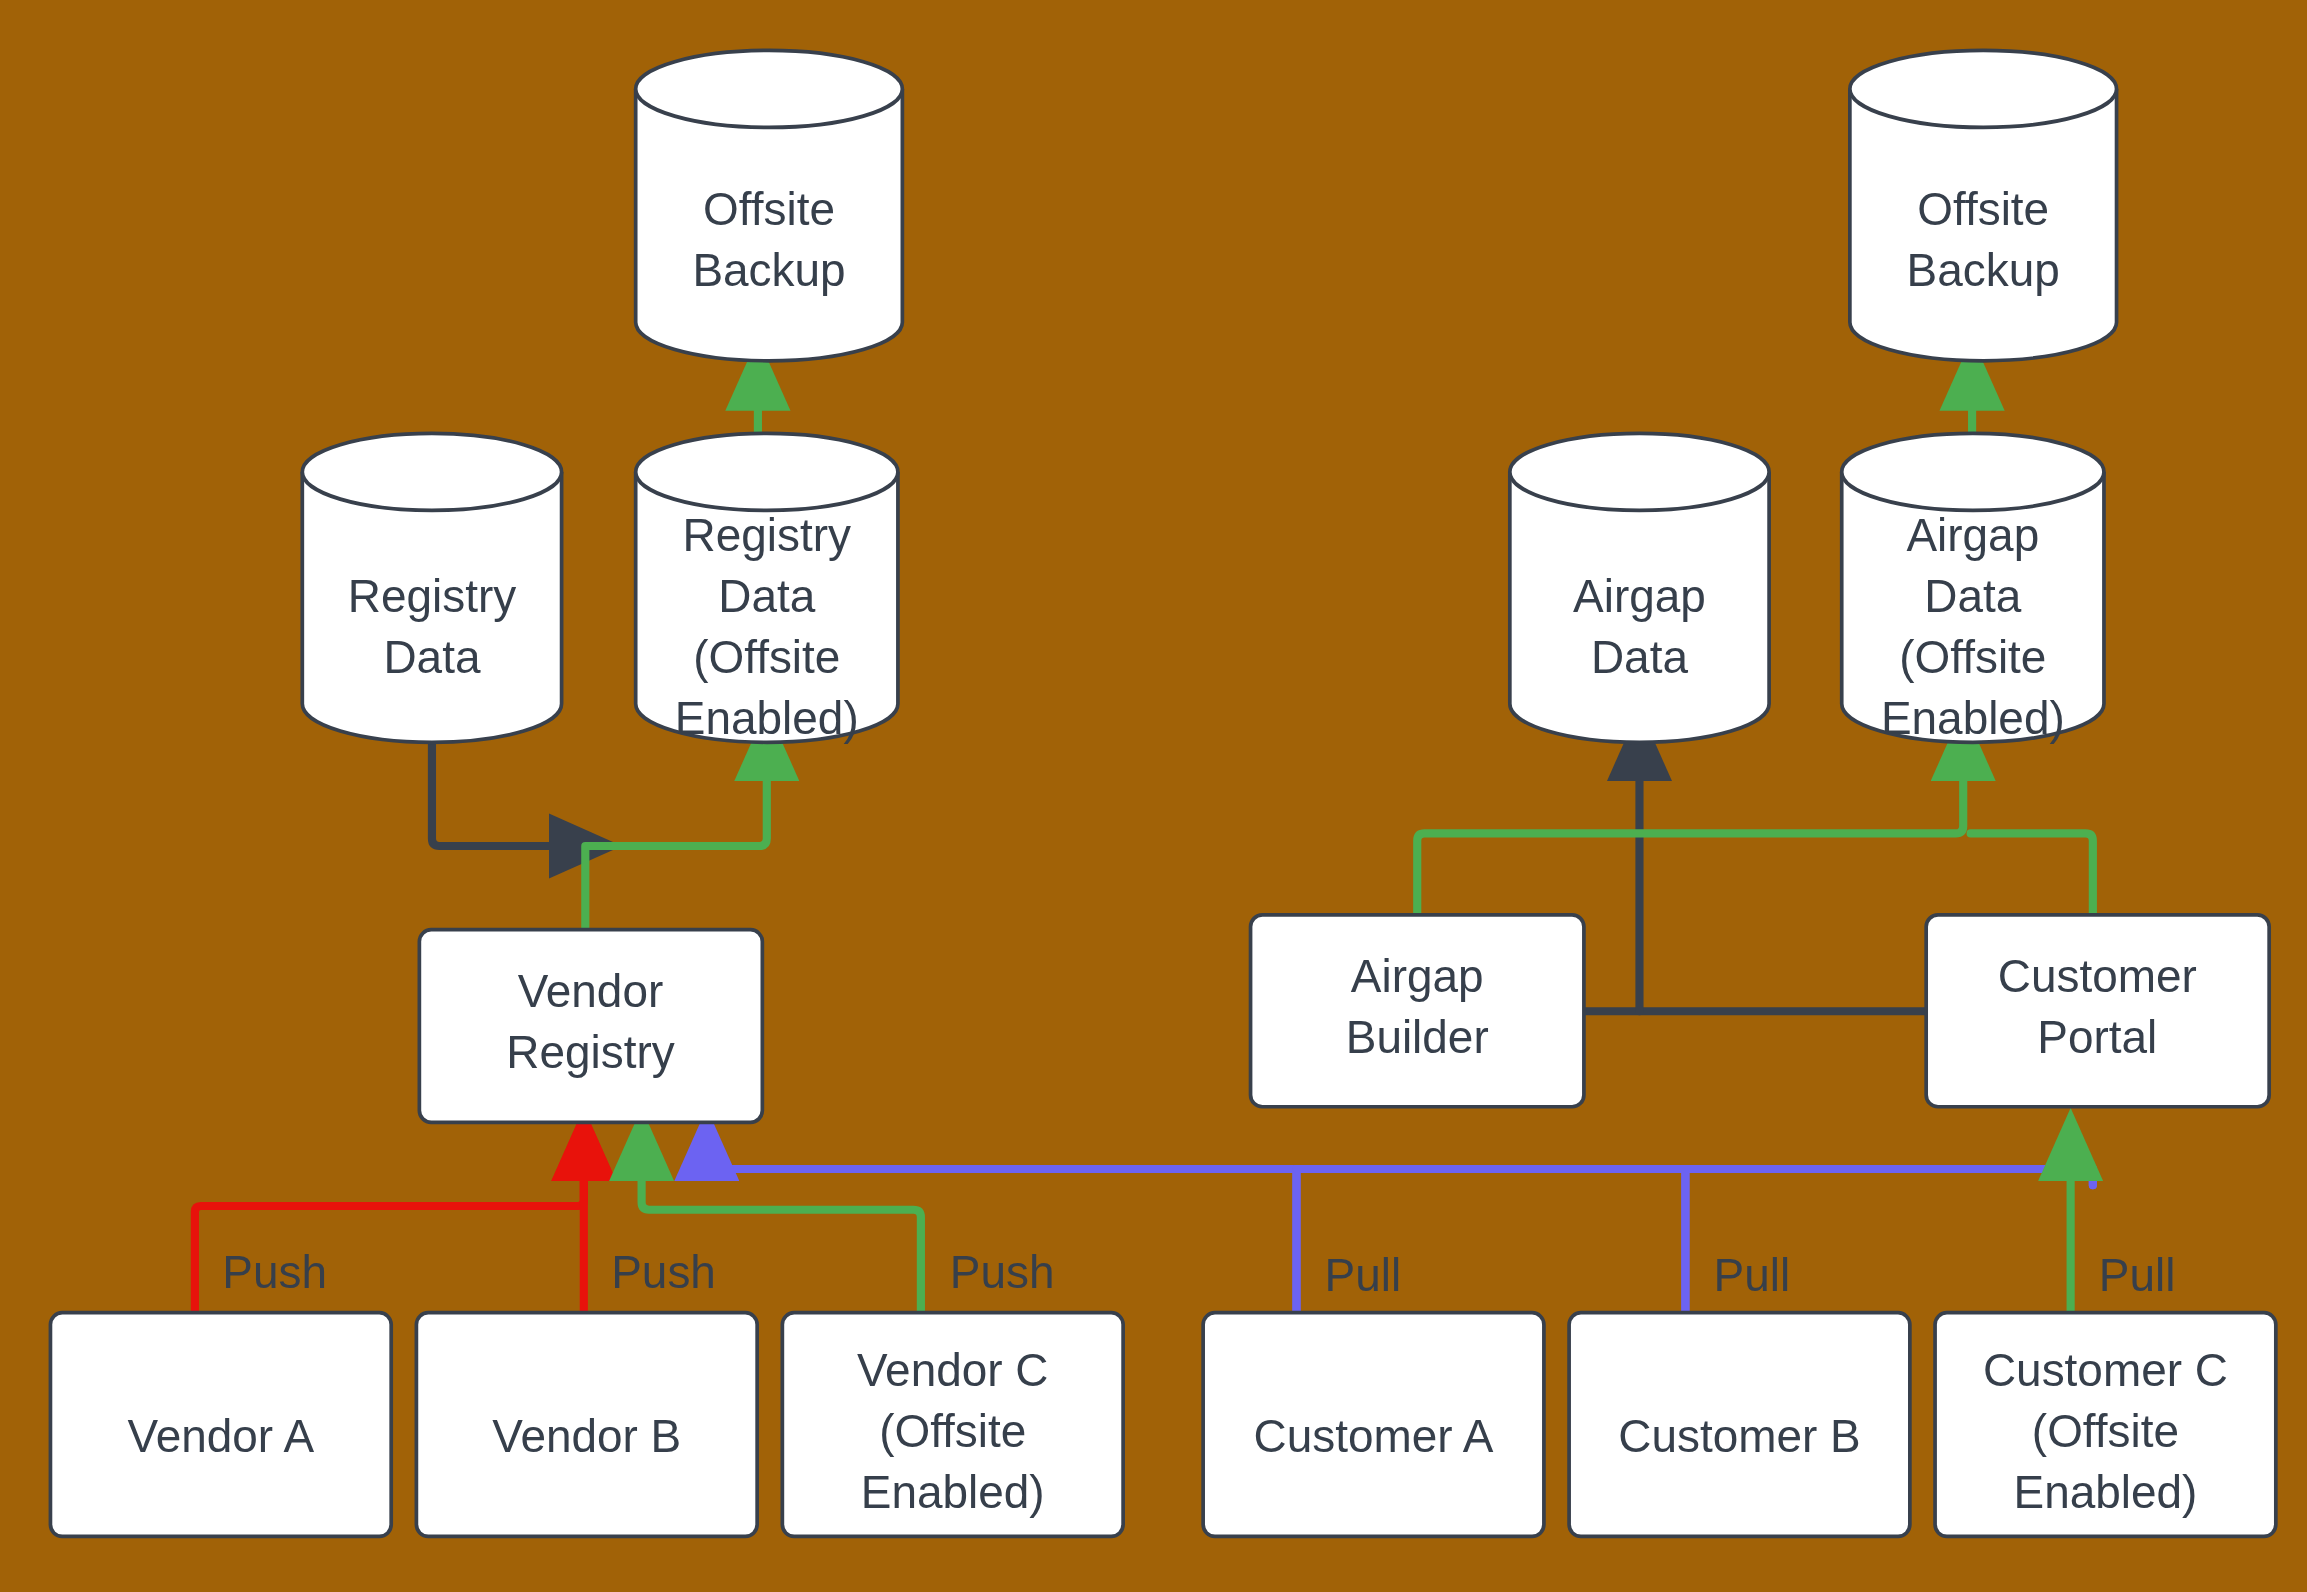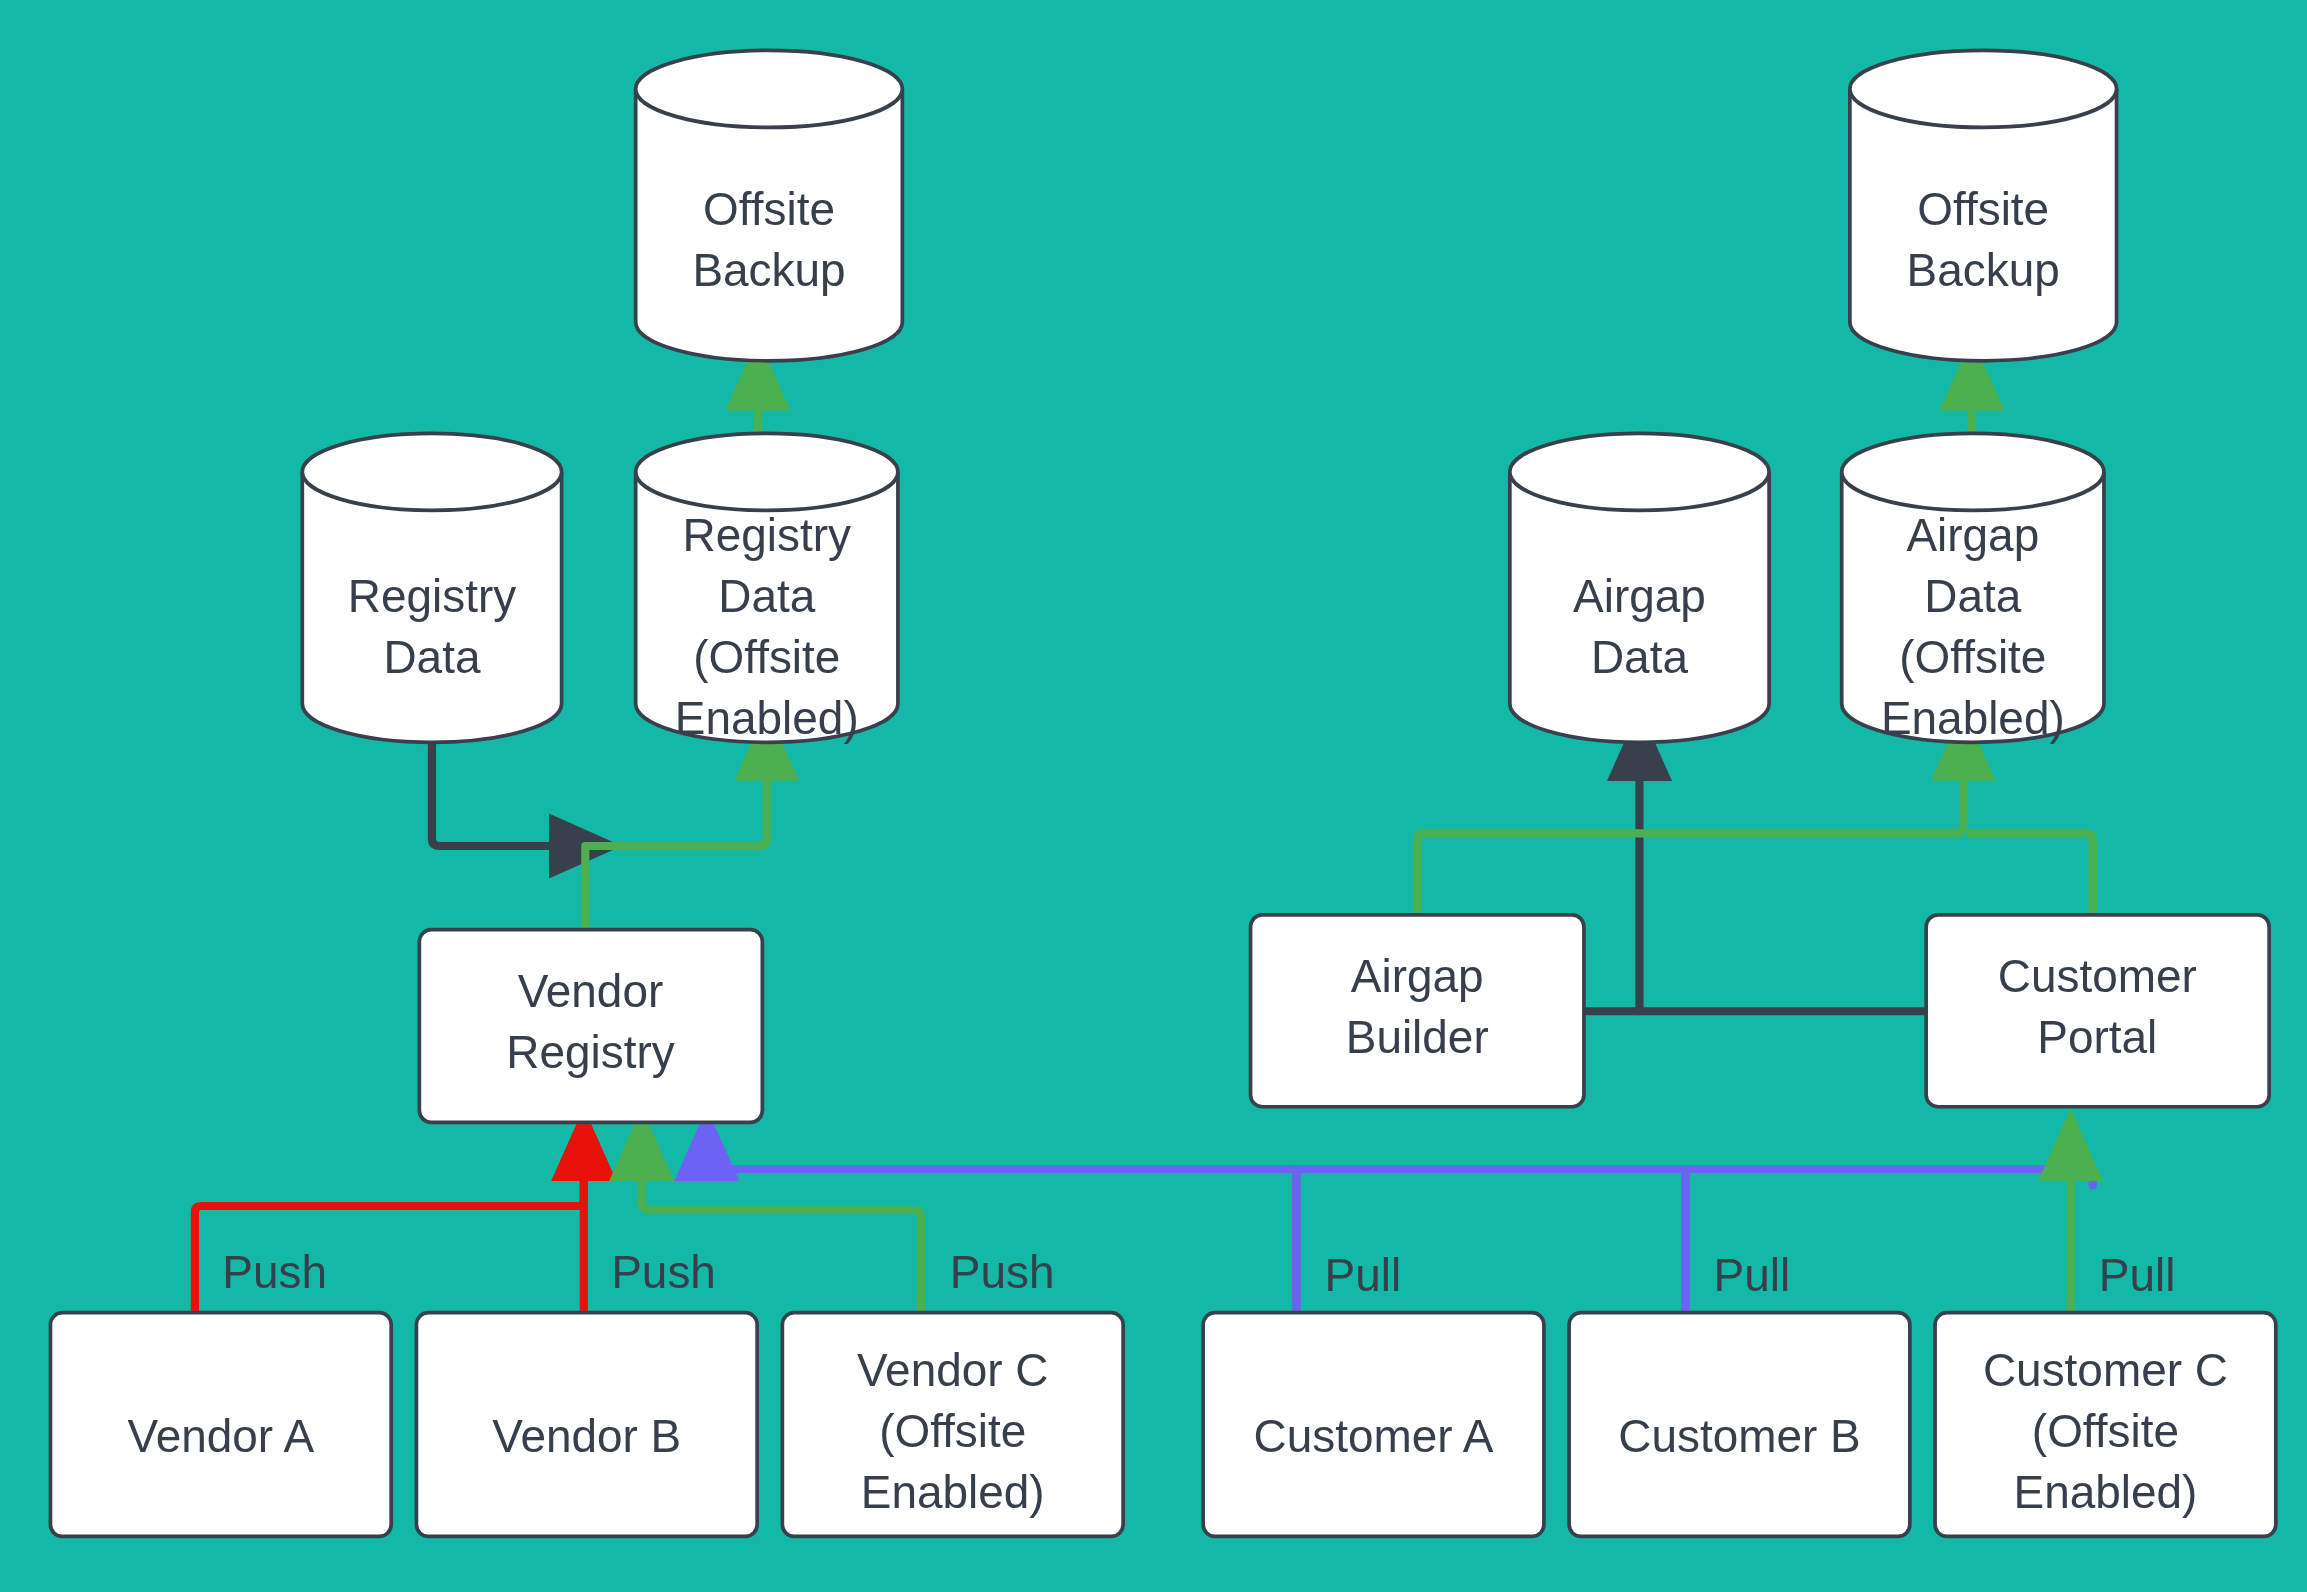--- a/index.html
+++ b/index.html
@@ -4,21 +4,21 @@
 <style>
   html, body {
     margin: 0;
     padding: 0;
     background: #ffffff;
   }
   #diagram-root {
     position: relative;
     width: 2307px;
     height: 1592px;
-    background: #14b8a6;
+    background: #a16207;
     font-family: "Liberation Sans", sans-serif;
   }
   svg#flow {
     position: absolute;
     top: 0; left: 0;
     width: 2307px;
     height: 1592px;
     display: block;
   }
   .node-stroke {

